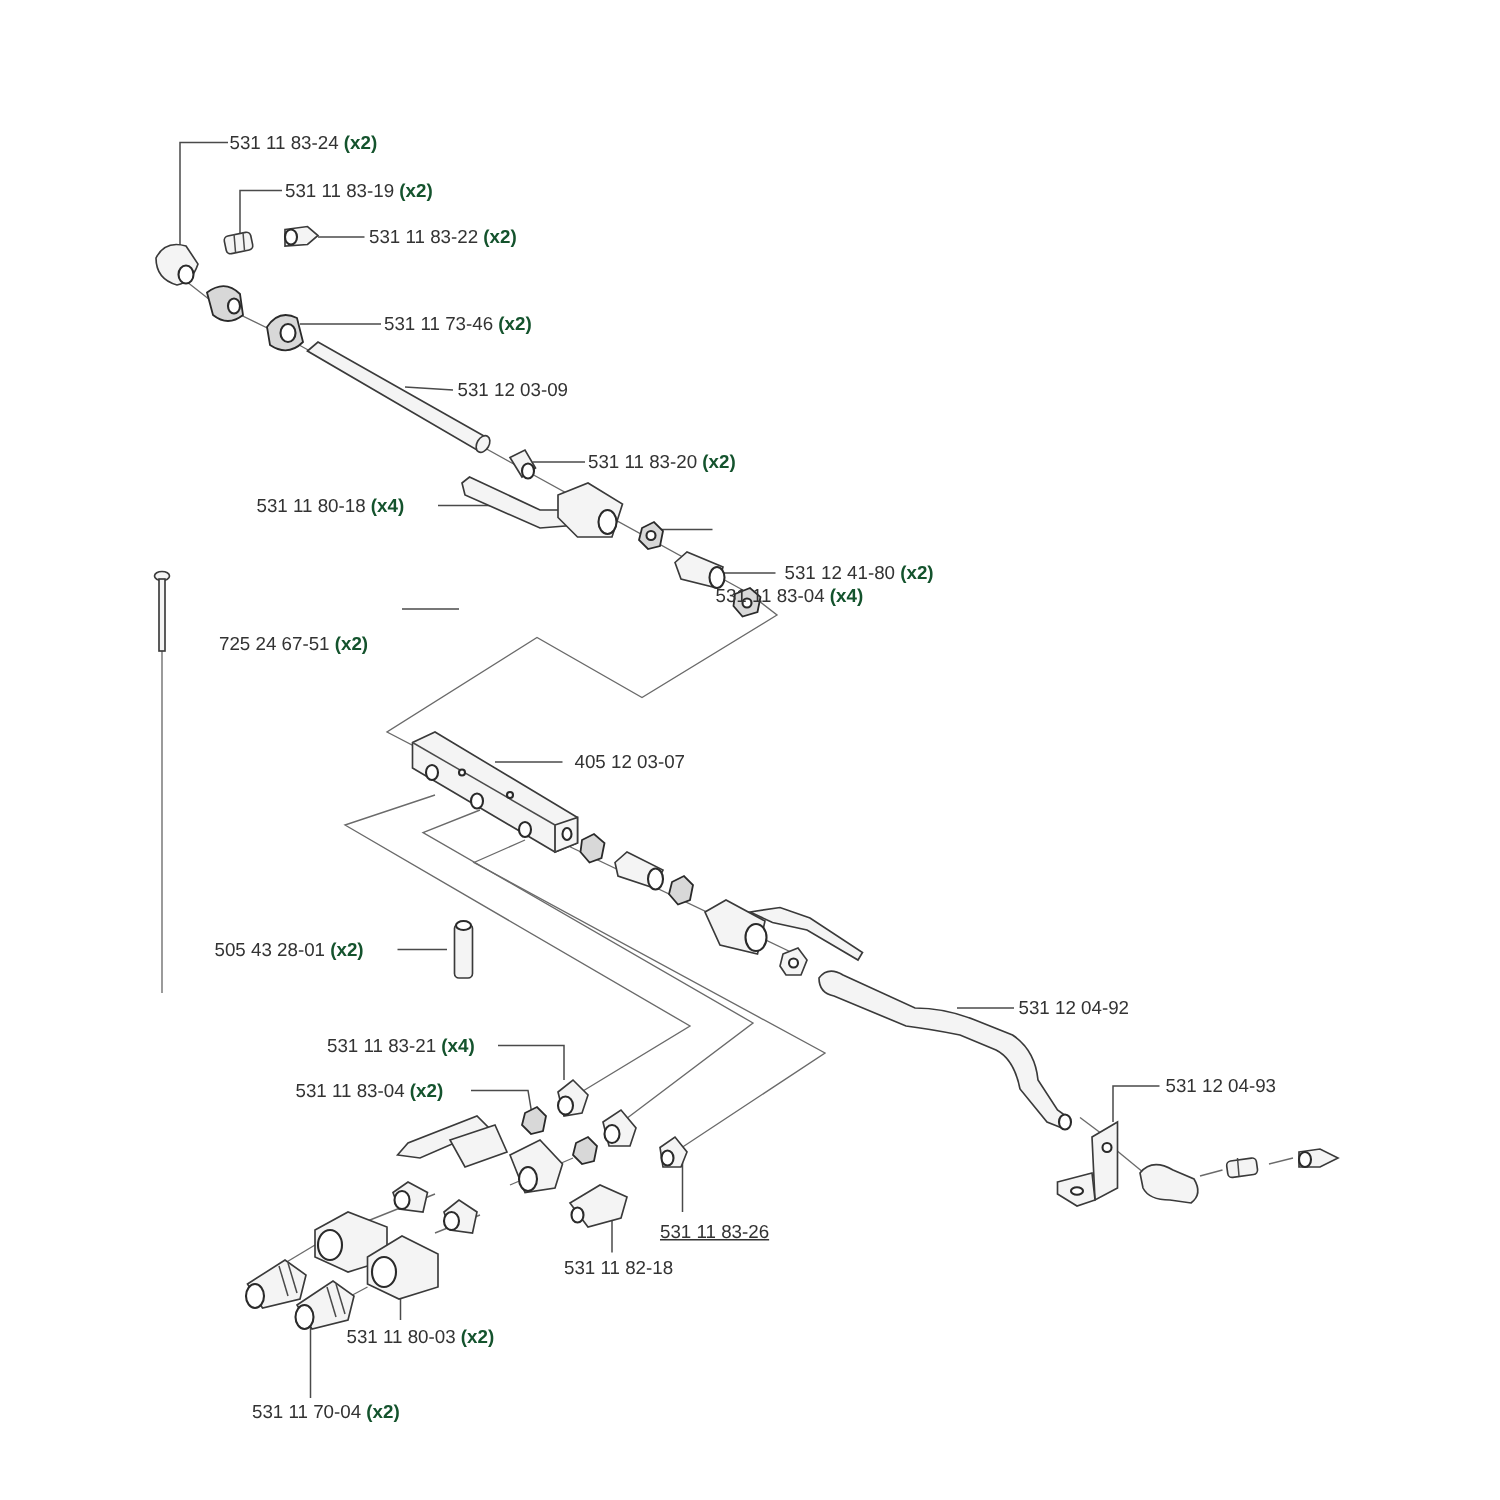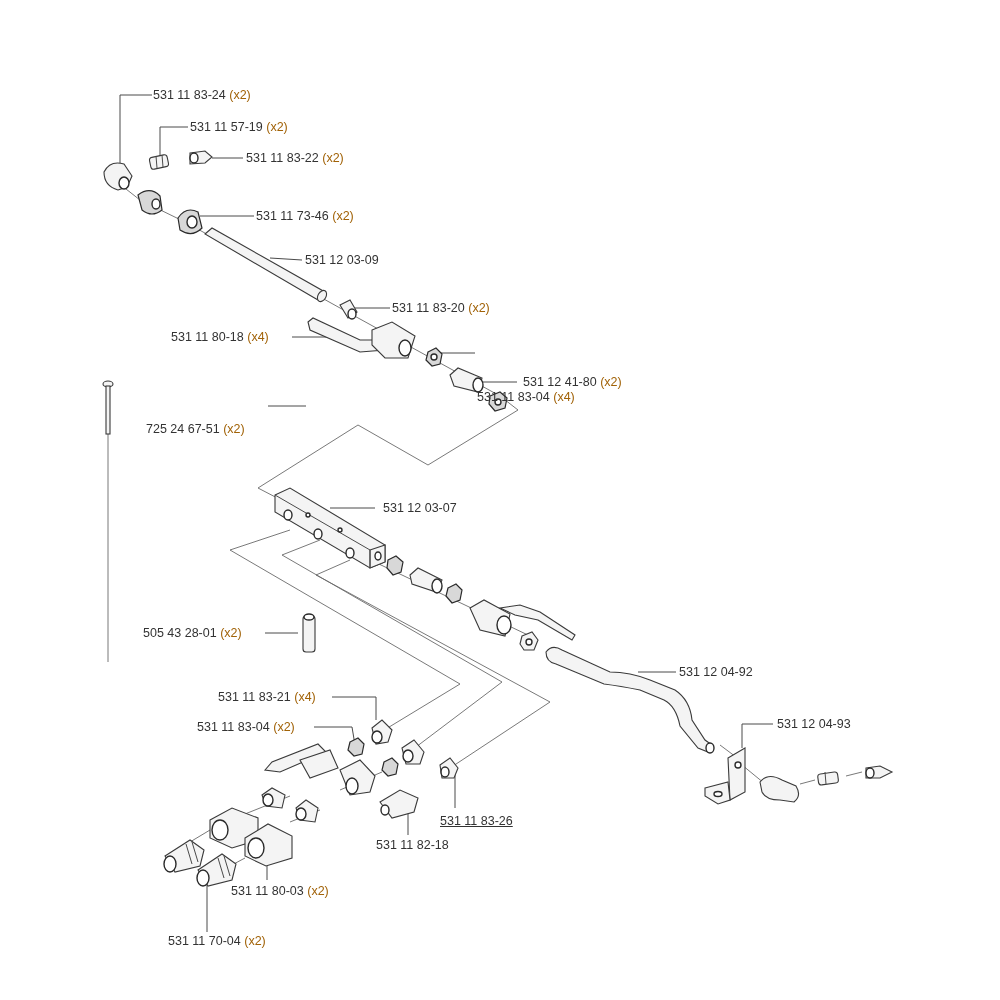--- a/index.html
+++ b/index.html
@@ -4,21 +4,21 @@
   <style>
     html, body { margin: 0; padding: 0; background: #ffffff; }
     body { width: 1000px; height: 1000px; position: relative; overflow: hidden; font-family: "Liberation Sans", sans-serif; }
     #diagram { position: absolute; left: 0; top: 0; width: 1000px; height: 1000px; }
     .line { stroke: #4a4a4a; stroke-width: 1; fill: none; }
     .guide { stroke: #6a6a6a; stroke-width: 0.9; fill: none; }
     .part { stroke: #3a3a3a; stroke-width: 1.1; fill: #f4f4f4; }
     .part-dark { stroke: #2a2a2a; stroke-width: 1.2; fill: #d8d8d8; }
     .hole { stroke: #2a2a2a; stroke-width: 1.4; fill: #ffffff; }
     .label { position: absolute; font-size: 12.5px; color: #333333; white-space: nowrap; line-height: 14px; }
-    .label b { font-weight: normal; color: #a16207; }
+    .label b { font-weight: bold; color: #14532d; }
   </style>
 </head>
 <body>
 
 <svg id="diagram" viewBox="0 0 1000 1000" xmlns="http://www.w3.org/2000/svg">
 
   <g>
     <polyline class="line" points="152,95 120,95 120,168"></polyline>
     <polyline class="line" points="188,127 160,127 160,158"></polyline>
     <line class="line" x1="243" y1="158" x2="212" y2="158"></line>
@@ -232,30 +232,30 @@
       <line class="line" x1="224" y1="856" x2="230" y2="876"></line>
     </g>
     <g>
       <path class="part" d="M380,802 L400,790 L418,798 L414,812 L392,818 Z"></path>
       <ellipse class="hole" cx="385" cy="810" rx="4" ry="5"></ellipse>
     </g>
   </g>
 </svg>
 
 <div class="label" style="left:153px; top:88px;"><span>531 11 83-24</span> <b>(x2)</b></div>
-<div class="label" style="left:190px; top:120px;"><span>531 11 57-19</span> <b>(x2)</b></div>
+<div class="label" style="left:190px; top:120px;"><span>531 11 83-19</span> <b>(x2)</b></div>
 <div class="label" style="left:246px; top:151px;"><span>531 11 83-22</span> <b>(x2)</b></div>
 <div class="label" style="left:256px; top:209px;"><span>531 11 73-46</span> <b>(x2)</b></div>
 <div class="label" style="left:305px; top:253px;"><span>531 12 03-09</span> <b></b></div>
 <div class="label" style="left:392px; top:301px;"><span>531 11 83-20</span> <b>(x2)</b></div>
 <div class="label" style="left:171px; top:330px;"><span>531 11 80-18</span> <b>(x4)</b></div>
 <div class="label" style="left:477px; top:346px;margin-top:44px;"><span>531 11 83-04</span> <b>(x4)</b></div>
 <div class="label" style="left:523px; top:375px;"><span>531 12 41-80</span> <b>(x2)</b></div>
 <div class="label" style="left:146px; top:399px;margin-top:23px;"><span>725 24 67-51</span> <b>(x2)</b></div>
-<div class="label" style="left:383px; top:501px;"><span>531 12 03-07</span> <b></b></div>
+<div class="label" style="left:383px; top:501px;"><span>405 12 03-07</span> <b></b></div>
 <div class="label" style="left:143px; top:626px;"><span>505 43 28-01</span> <b>(x2)</b></div>
 <div class="label" style="left:679px; top:665px;"><span>531 12 04-92</span> <b></b></div>
 <div class="label" style="left:218px; top:690px;"><span>531 11 83-21</span> <b>(x4)</b></div>
 <div class="label" style="left:777px; top:717px;"><span>531 12 04-93</span> <b></b></div>
 <div class="label" style="left:197px; top:720px;"><span>531 11 83-04</span> <b>(x2)</b></div>
 <div class="label" style="left:440px; top:814px;text-decoration:underline;"><span>531 11 83-26</span> <b></b></div>
 <div class="label" style="left:376px; top:838px;"><span>531 11 82-18</span> <b></b></div>
 <div class="label" style="left:231px; top:884px;"><span>531 11 80-03</span> <b>(x2)</b></div>
 <div class="label" style="left:168px; top:934px;"><span>531 11 70-04</span> <b>(x2)</b></div>
 

